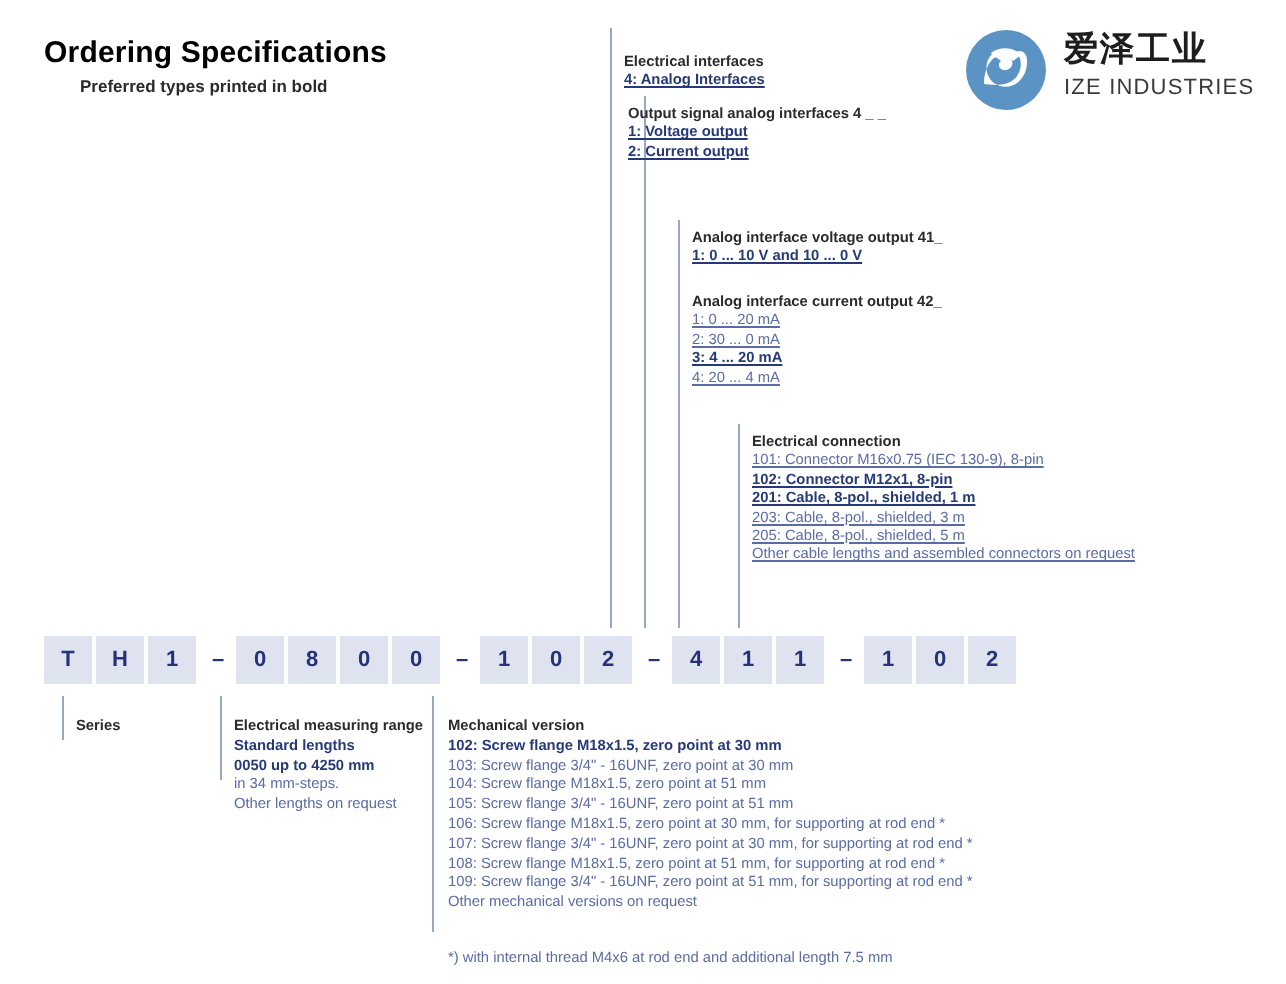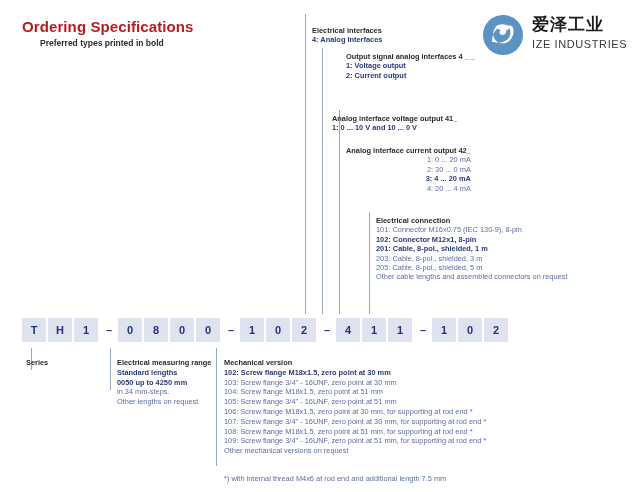--- a/index.html
+++ b/index.html
@@ -19,21 +19,21 @@
     position: absolute;
     inset: 0;
   }
   
   .title {
     position: absolute;
     left: 22px;
     top: 18px;
     font-size: 15px;
     font-weight: bold;
-    color: #b91c1c;
+    color: #000000;
     letter-spacing: .1px;
   }
   .subtitle {
     position: absolute;
     left: 22px;
     top: 38px;
     font-size: 8.5px;
     font-weight: bold;
     color: #2b2b2b;
     padding-left: 18px;
@@ -81,20 +81,21 @@
     font-size: 7.4px;
     line-height: 9.4px;
     white-space: nowrap;
   }
   .callout .hd {
     color: #2b2b2b;
     font-weight: bold;
   }
   .callout .opt {
     color: #5b6ca4;
+    text-decoration: underline;
   }
   .callout .opt.bold {
     color: #273a77;
     font-weight: bold;
   }
   
   .vline {
     position: absolute;
     width: 1px;
     background: #9aa6c6;
@@ -181,32 +182,32 @@
     </div>
   </div>
 
   <div class="vline" style="left:305px; top:14px; height:300px;"></div>
   <div class="callout" style="left:312px; top:26px;">
     <div class="hd">Electrical interfaces</div>
     <div class="opt bold">4: Analog Interfaces</div>
   </div>
 
   <div class="vline" style="left:322px; top:48px; height:266px;"></div>
-  <div class="callout" style="left:346px; top:52px;">
+  <div class="callout" style="left:314px; top:52px;">
     <div class="hd">Output signal analog interfaces 4 _ _</div>
     <div class="opt bold">1: Voltage output</div>
     <div class="opt bold">2: Current output</div>
   </div>
 
   <div class="vline" style="left:339px; top:110px; height:204px;"></div>
-  <div class="callout" style="left:332px; top:114px;">
+  <div class="callout" style="left:346px; top:114px;">
     <div class="hd">Analog interface voltage output 41_</div>
     <div class="opt bold">1: 0 ... 10 V and 10 ... 0 V</div>
   </div>
-  <div class="callout" style="left:346px; top:146px;text-align:right;">
+  <div class="callout" style="left:346px; top:146px;">
     <div class="hd">Analog interface current output 42_</div>
     <div class="opt">1: 0 ... 20 mA</div>
     <div class="opt">2: 30 ... 0 mA</div>
     <div class="opt bold">3: 4 ... 20 mA</div>
     <div class="opt">4: 20 ... 4 mA</div>
   </div>
 
   <div class="vline" style="left:369px; top:212px; height:102px;"></div>
   <div class="callout" style="left:376px; top:216px;">
     <div class="hd">Electrical connection</div>
@@ -243,21 +244,21 @@
 
     <div class="cell">1</div>
     <div class="cell">0</div>
     <div class="cell">2</div>
   </div>
 
   <div class="vline" style="left:31px; top:348px; height:22px;"></div>
   <div class="vline" style="left:110px; top:348px; height:42px;"></div>
   <div class="vline" style="left:216px; top:348px; height:118px;"></div>
 
-  <div class="bcall" style="left:26px; top:358px;">
+  <div class="bcall" style="left:38px; top:358px;">
     <div class="hd">Series</div>
   </div>
 
   <div class="bcall" style="left:117px; top:358px;">
     <div class="hd">Electrical measuring range</div>
     <div class="opt bold">Standard lengths</div>
     <div class="opt bold">0050 up to 4250 mm</div>
     <div class="opt">in 34 mm-steps.</div>
     <div class="opt">Other lengths on request</div>
   </div>

